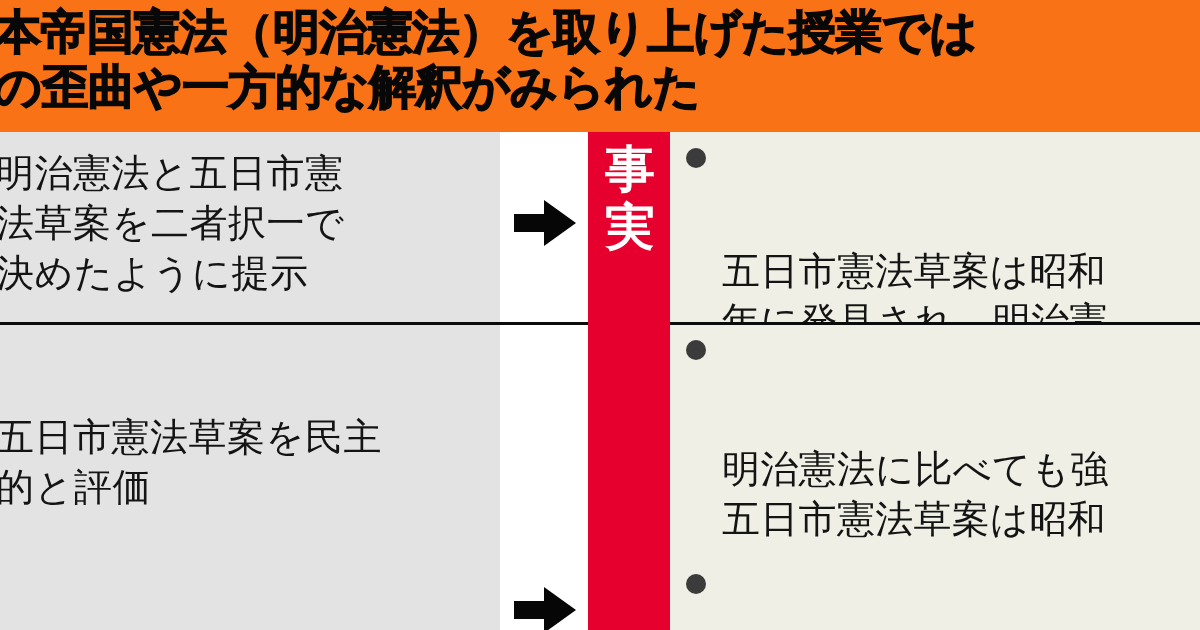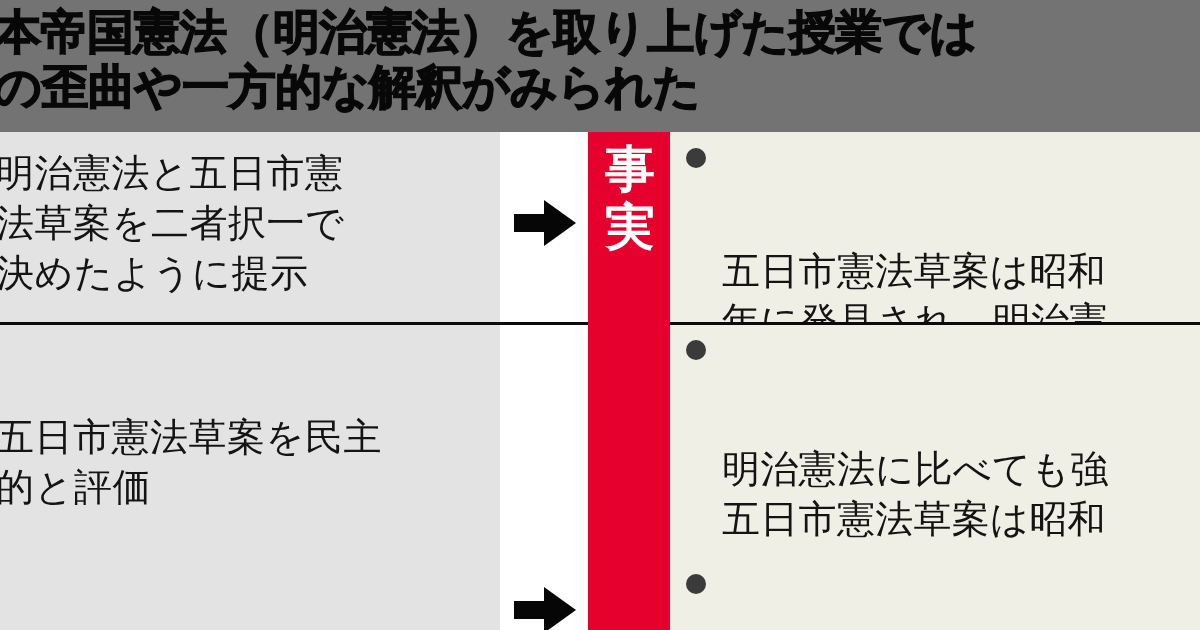--- a/index.html
+++ b/index.html
@@ -12,21 +12,21 @@
     height: 630px;
     overflow: hidden;
     font-family: "Liberation Sans", "DejaVu Sans", sans-serif;
     -webkit-font-smoothing: antialiased;
   }
 
   #infographic {
     position: relative;
     width: 1200px;
     height: 630px;
-    background: #737373;
+    background: #f97316;
     overflow: hidden;
   }
 
   
   .headline {
     position: absolute;
     left: -6px;
     top: 4px;
     width: 1206px;
   }

